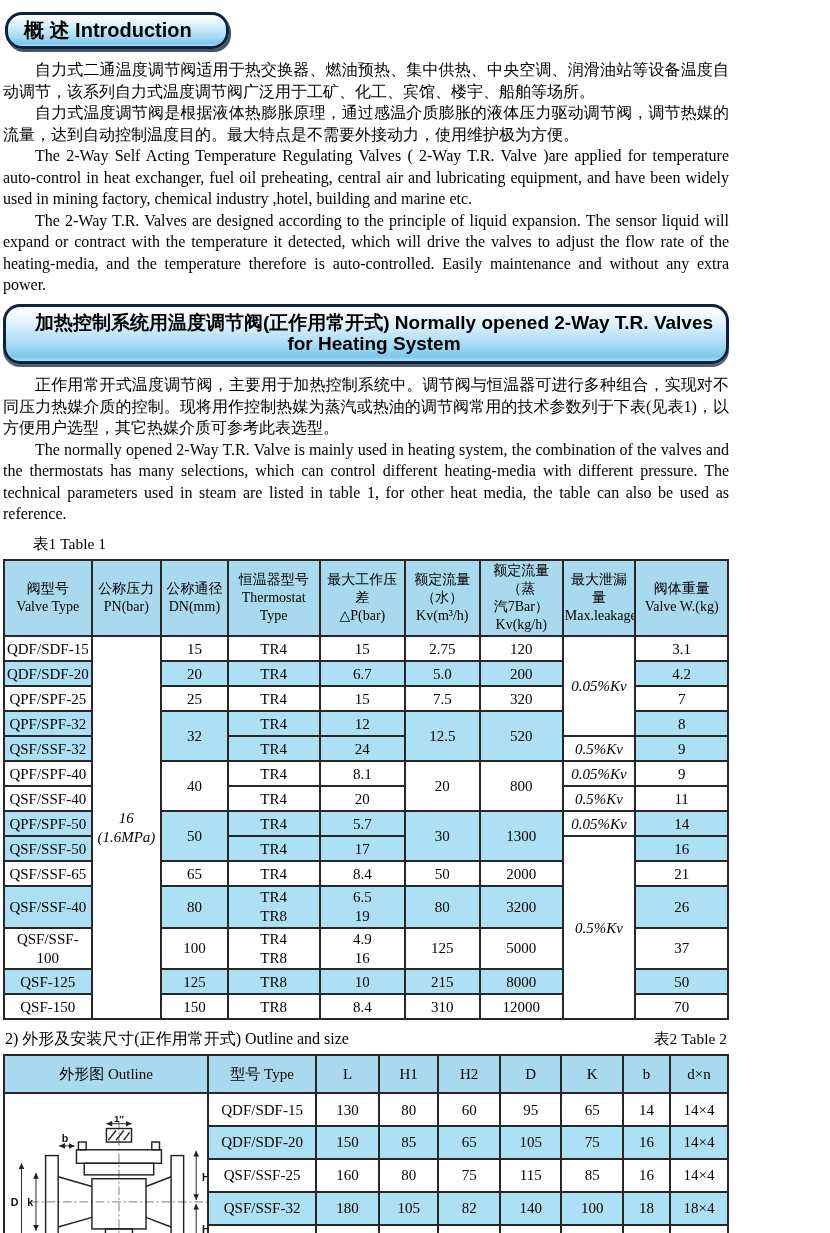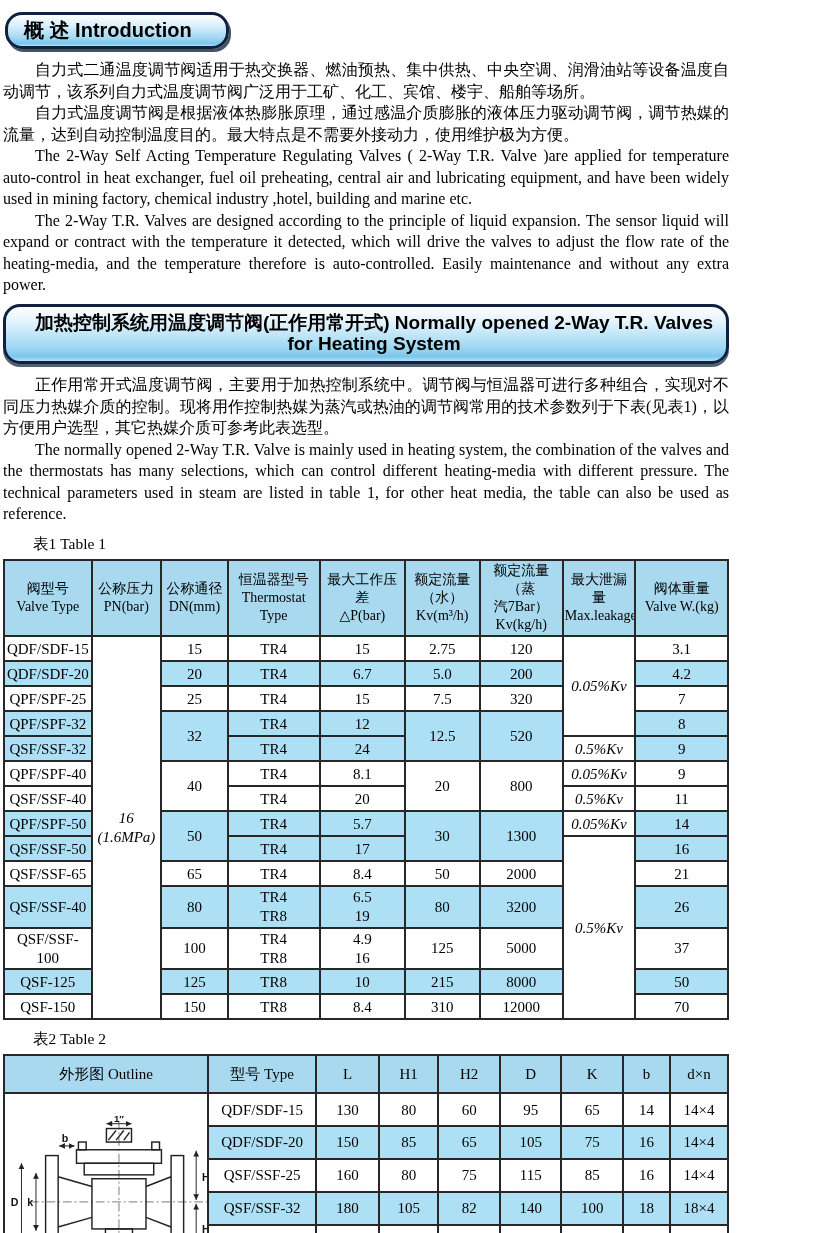--- a/index.html
+++ b/index.html
@@ -232,20 +232,21 @@
         <td>TR8</td>
         <td>8.4</td>
         <td>310</td>
         <td>12000</td>
         <td>70</td>
       </tr>
     </tbody>
   </table>
 
   <div class="caption">
+    <span>2) 外形及安装尺寸(正作用常开式)  Outline and size</span>
     <span class="right">表2   Table 2</span>
   </div>
 
   <table class="t2">
     <colgroup>
       <col style="width:28.2%">
         <col style="width:14.9%">
         <col style="width:8.7%">
       <col style="width:8.2%">
         <col style="width:8.5%">

